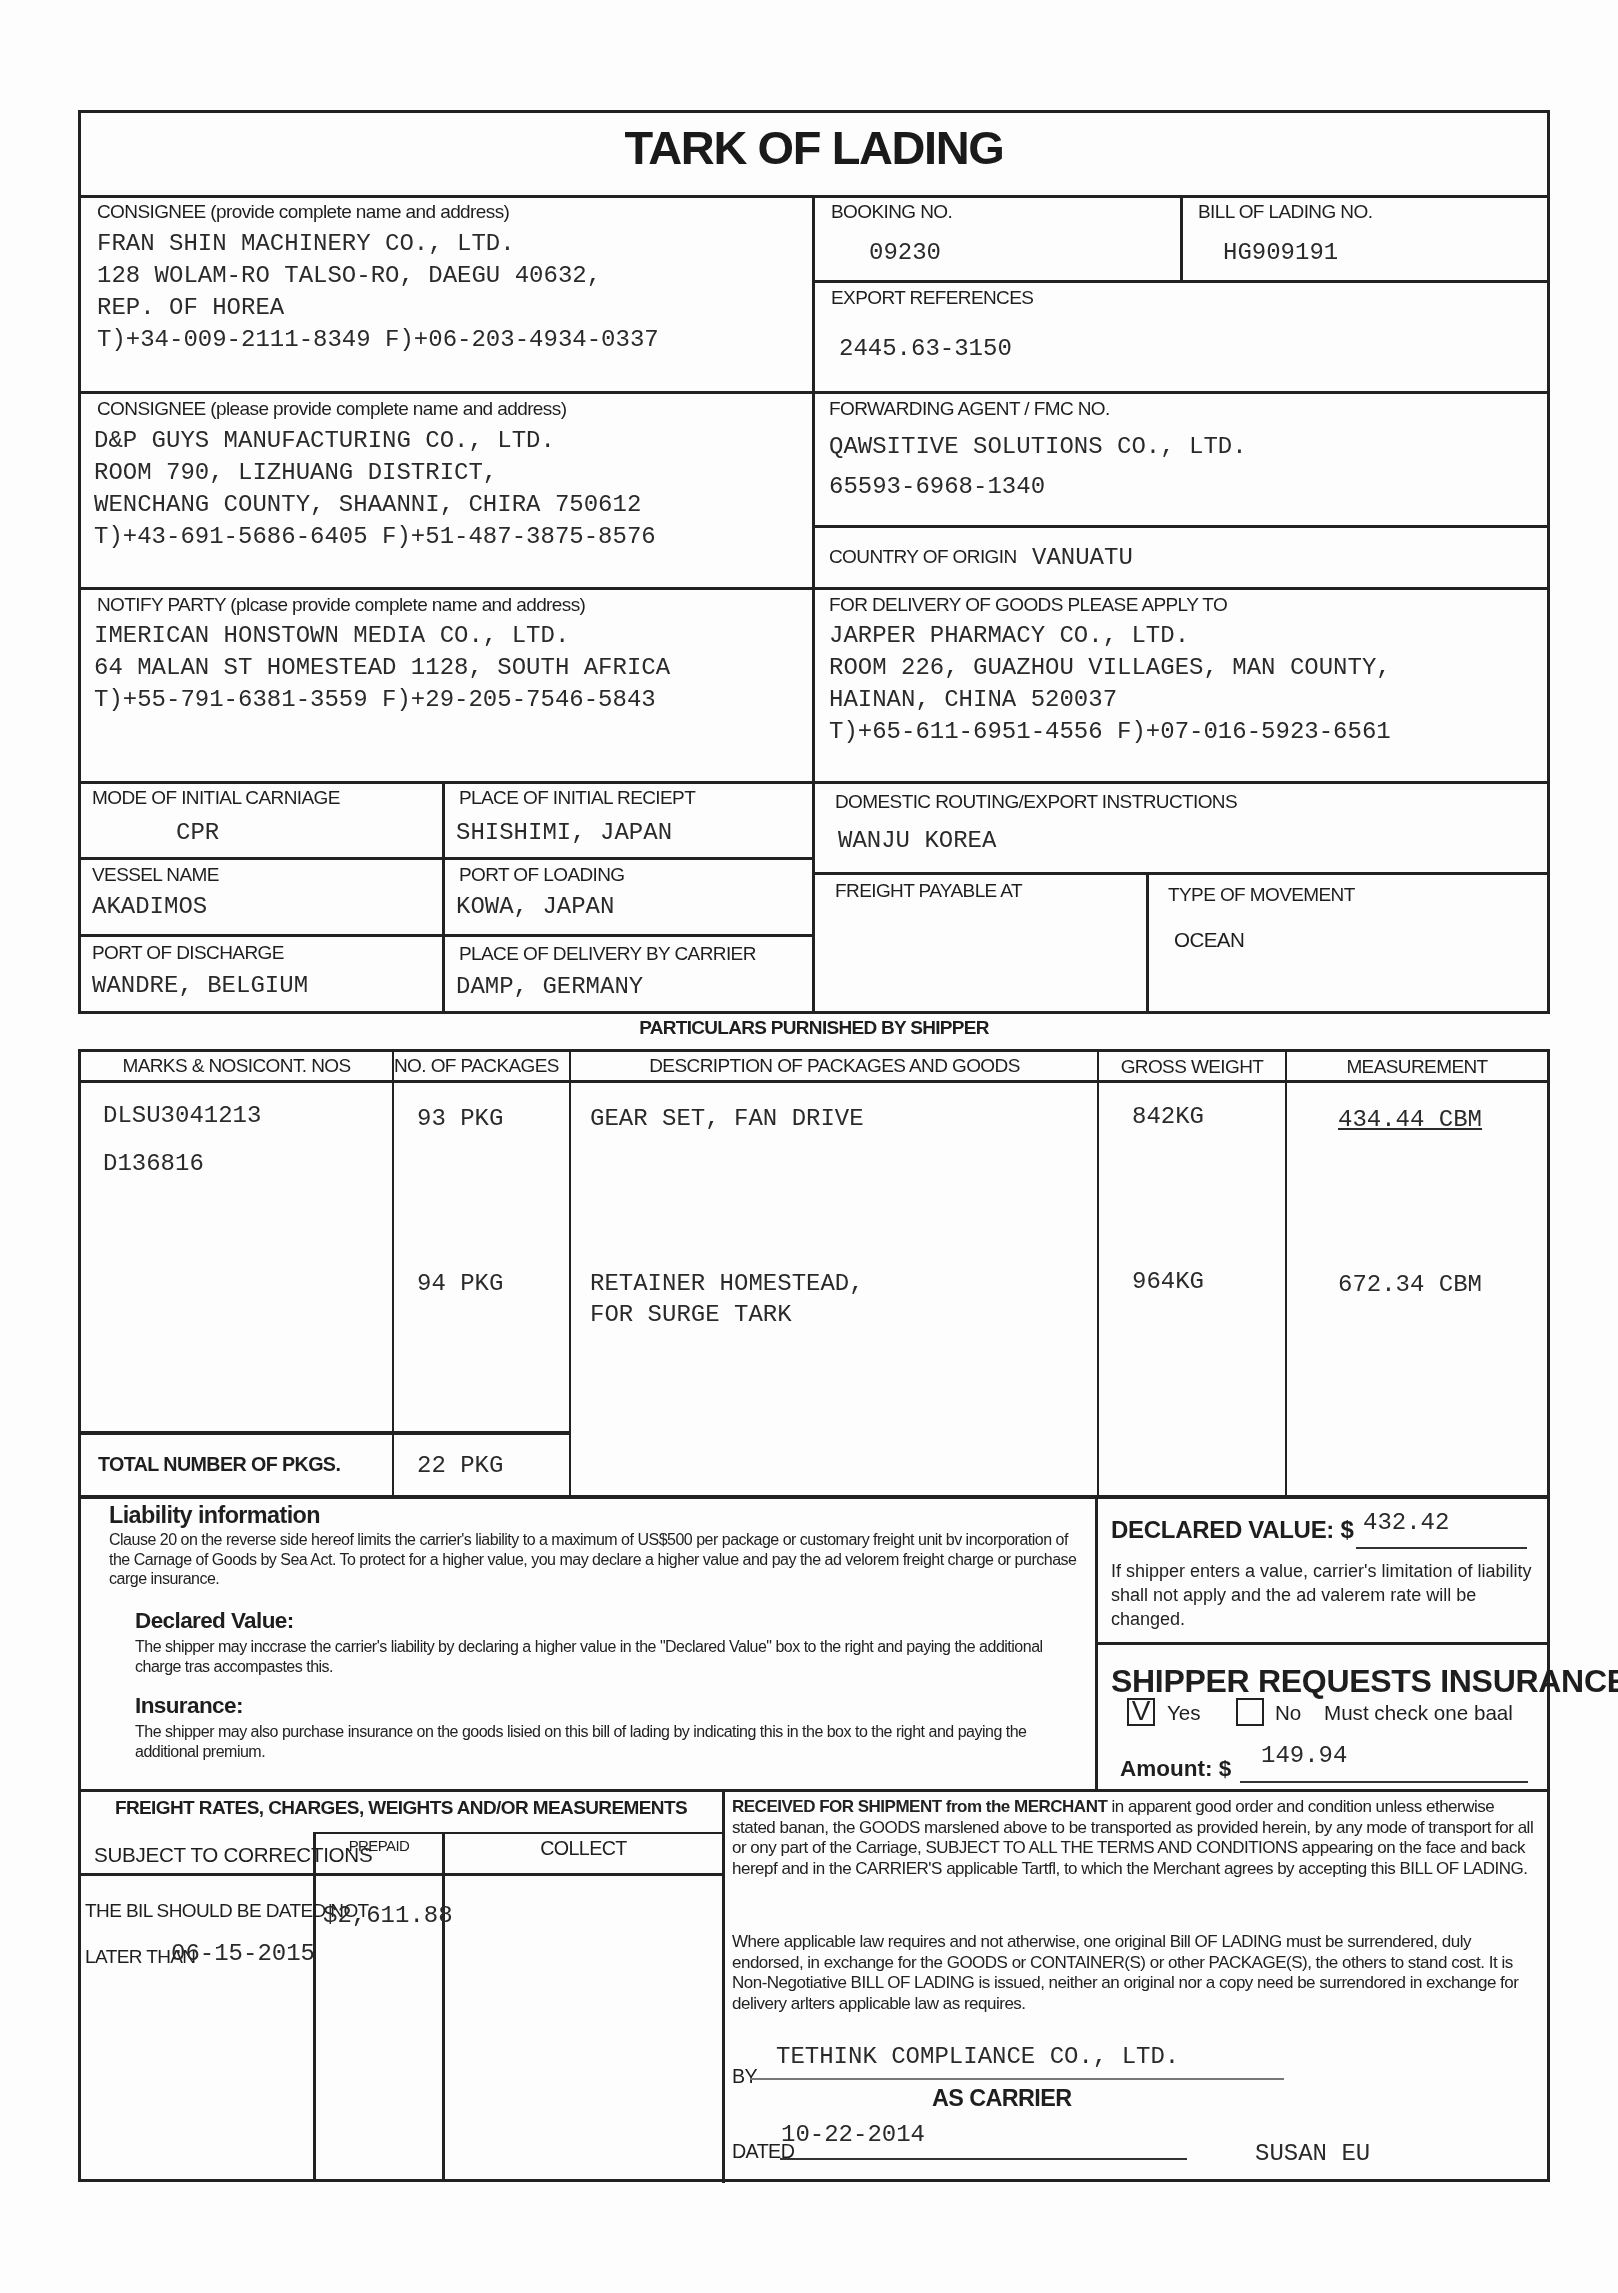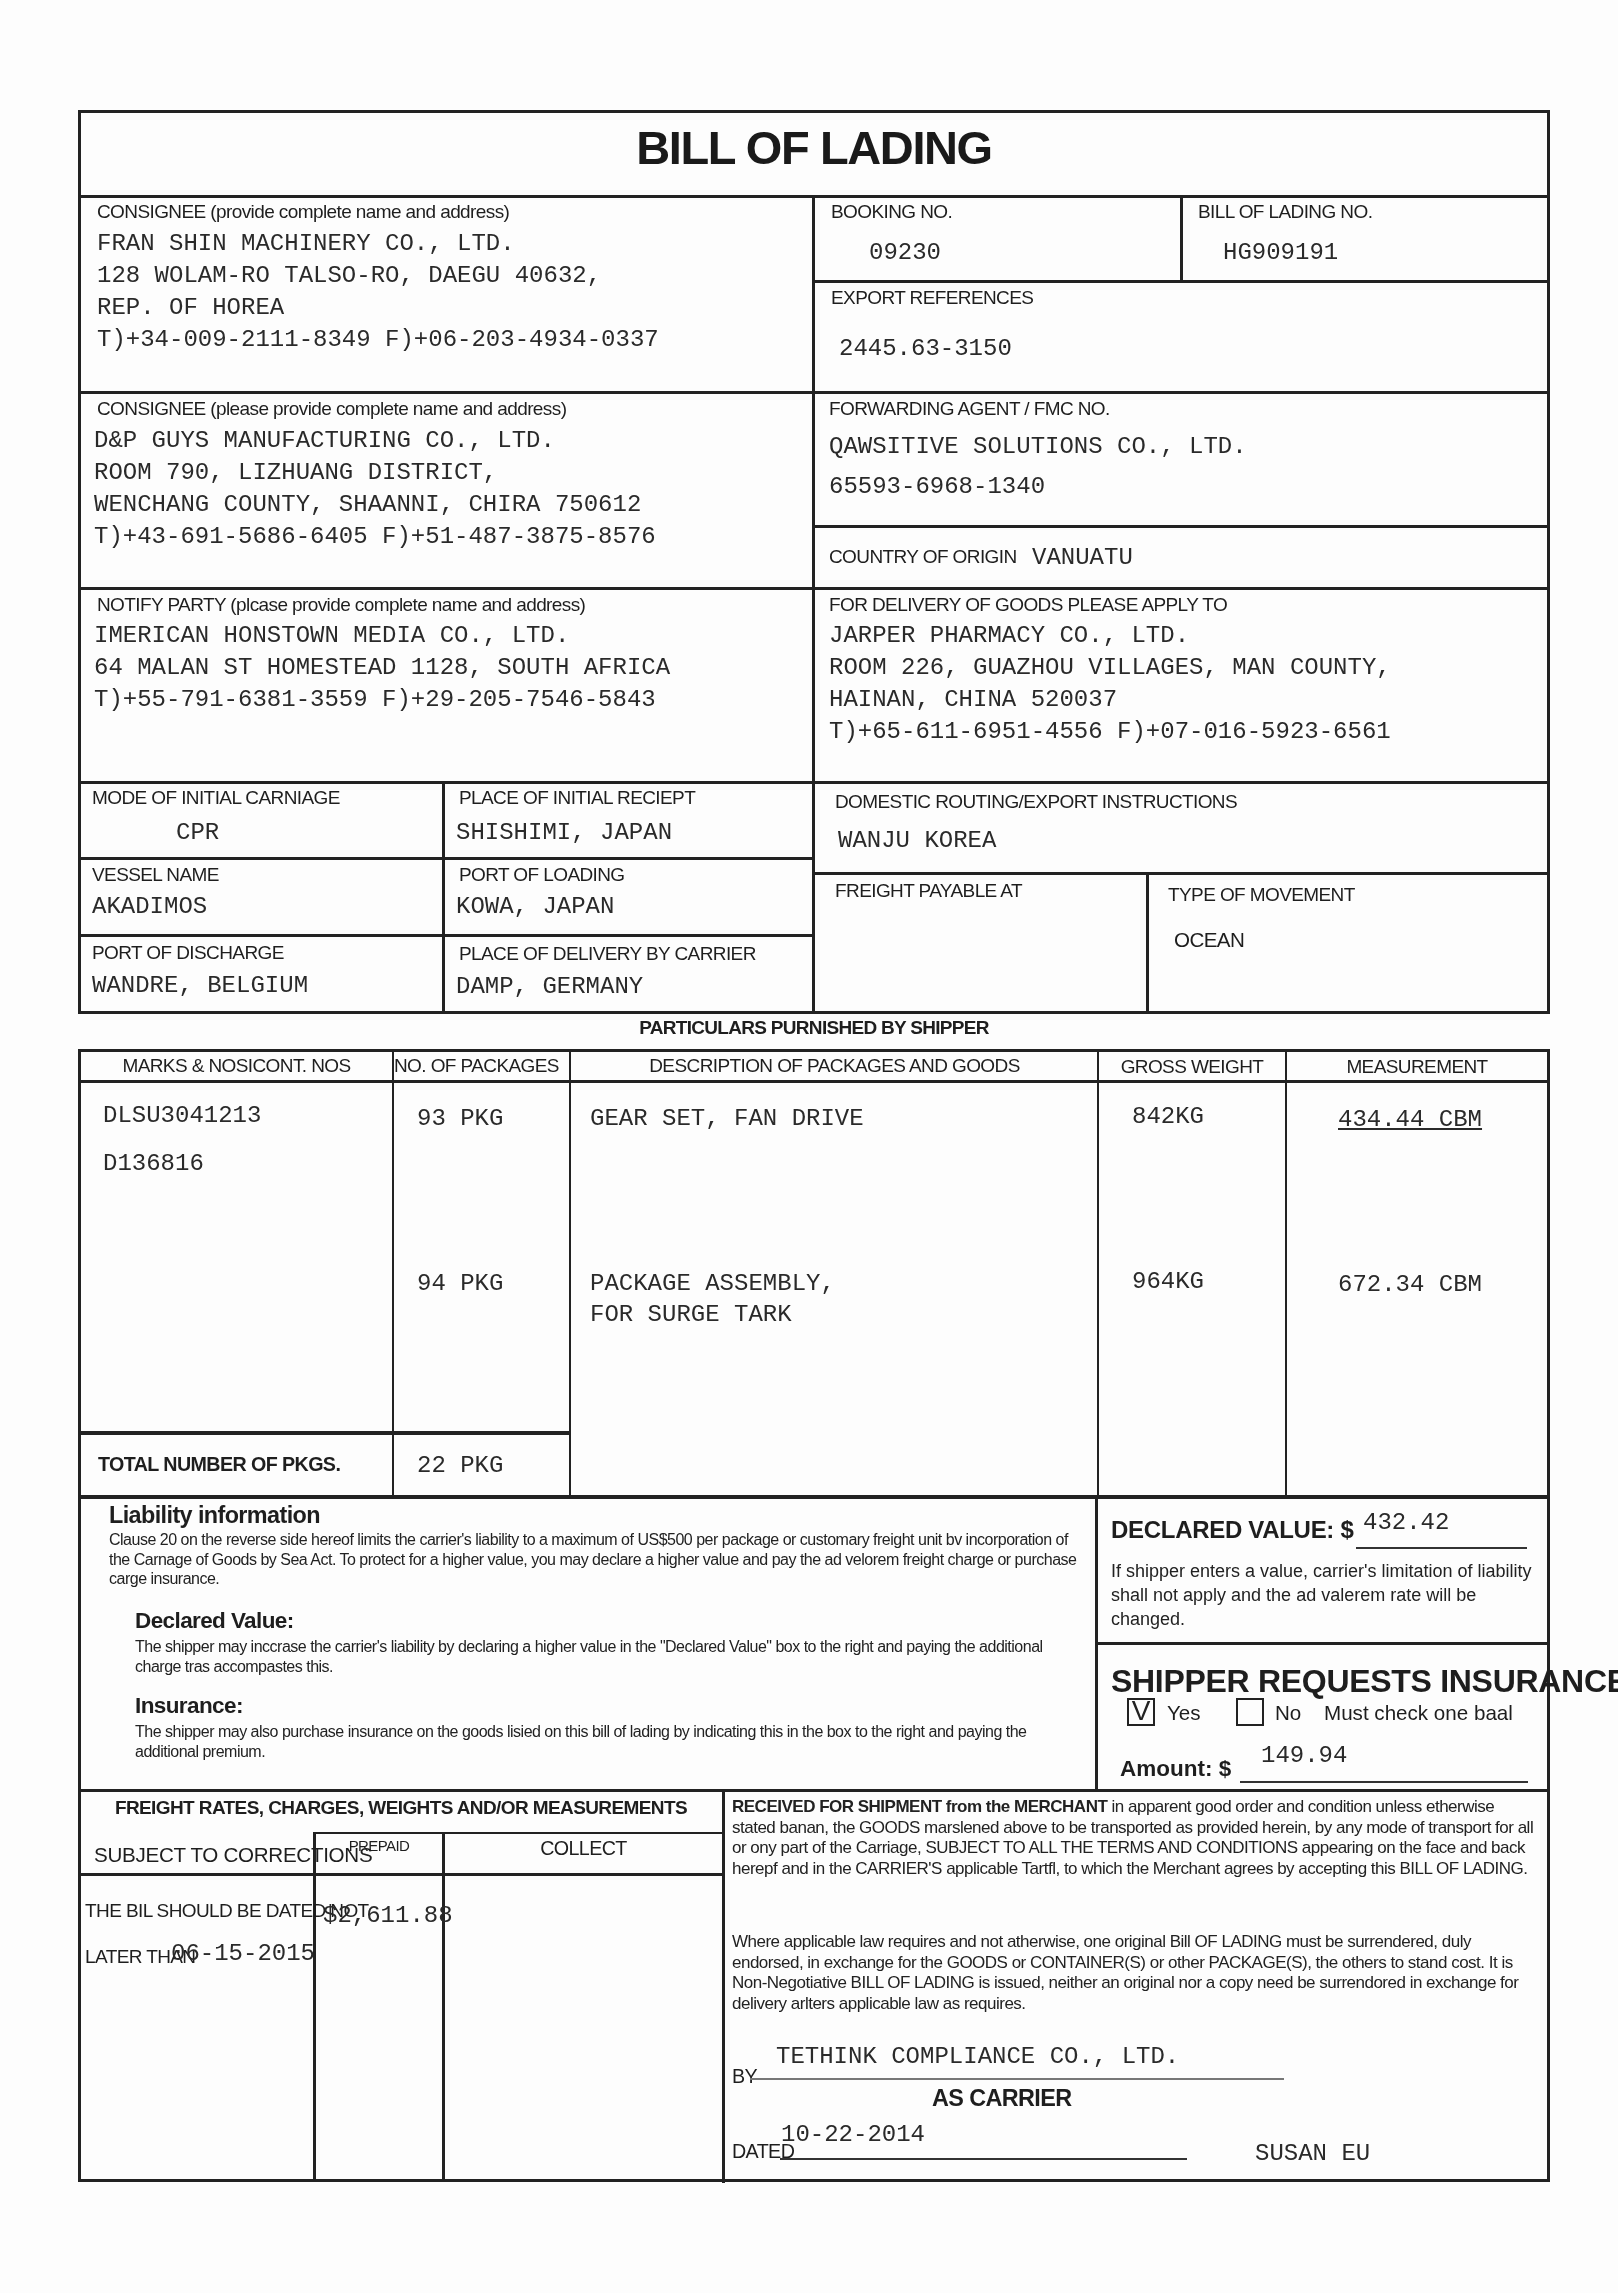--- a/index.html
+++ b/index.html
@@ -62,21 +62,21 @@
   <div class="ln" style="left:78px;top:1789px;width:1472px;height:2.8px;"></div>
 
   <div class="ln" style="left:722px;top:1789px;width:2.8px;height:394px;"></div>
   <div class="ln" style="left:313px;top:1832px;width:411px;height:1.9px;"></div>
   <div class="ln" style="left:78px;top:1873px;width:646px;height:2.8px;"></div>
   <div class="ln" style="left:313px;top:1832px;width:2.8px;height:350px;"></div>
   <div class="ln" style="left:442px;top:1832px;width:2.8px;height:350px;"></div>
   <div class="ln" style="left:78px;top:2179px;width:1472px;height:2.8px;"></div>
 </div>
 
-<div class="title">BILL OF LADING</div>
+<div class="title">TARK OF LADING</div>
 
 <section>
   <div class="lbl" style="left:97px;top:201px;">CONSIGNEE (provide complete name and address)</div>
   <div class="mono" style="left:97px;top:230px;">FRAN SHIN MACHINERY CO., LTD.</div>
   <div class="mono" style="left:97px;top:262px;">128 WOLAM-RO TALSO-RO, DAEGU 40632,</div>
   <div class="mono" style="left:97px;top:294px;">REP. OF HOREA</div>
   <div class="mono" style="left:97px;top:326px;">T)+34-009-2111-8349 F)+06-203-4934-0337</div>
 </section>
 
 <section>
@@ -158,21 +158,21 @@
   <div class="mono" style="left:103px;top:1150px;">D136816</div>
 
   <div>
     <div class="mono" style="left:417px;top:1105px;">93 PKG</div>
     <div class="mono" style="left:590px;top:1105px;">GEAR SET, FAN DRIVE</div>
     <div class="mono" style="left:1132px;top:1103px;">842KG</div>
     <div class="mono" style="left:1338px;top:1106px;text-decoration:underline;">434.44 CBM</div>
   </div>
   <div>
     <div class="mono" style="left:417px;top:1270px;">94 PKG</div>
-    <div class="mono" style="left:590px;top:1270px;">PACKAGE ASSEMBLY,</div>
+    <div class="mono" style="left:590px;top:1270px;">RETAINER HOMESTEAD,</div>
     <div class="mono" style="left:590px;top:1301px;">FOR SURGE TARK</div>
     <div class="mono" style="left:1132px;top:1268px;">964KG</div>
     <div class="mono" style="left:1338px;top:1271px;">672.34 CBM</div>
   </div>
 
   <div class="lbl bold" style="left:98px;top:1453px;font-size:19.7px;">TOTAL NUMBER OF PKGS.</div>
   <div class="mono" style="left:417px;top:1452px;">22 PKG</div>
 </section>
 
 <section>

